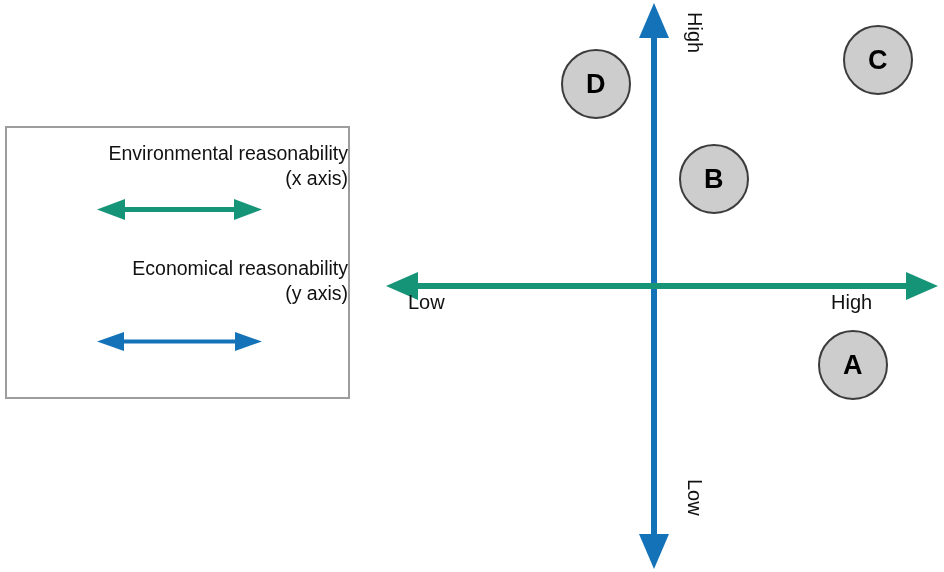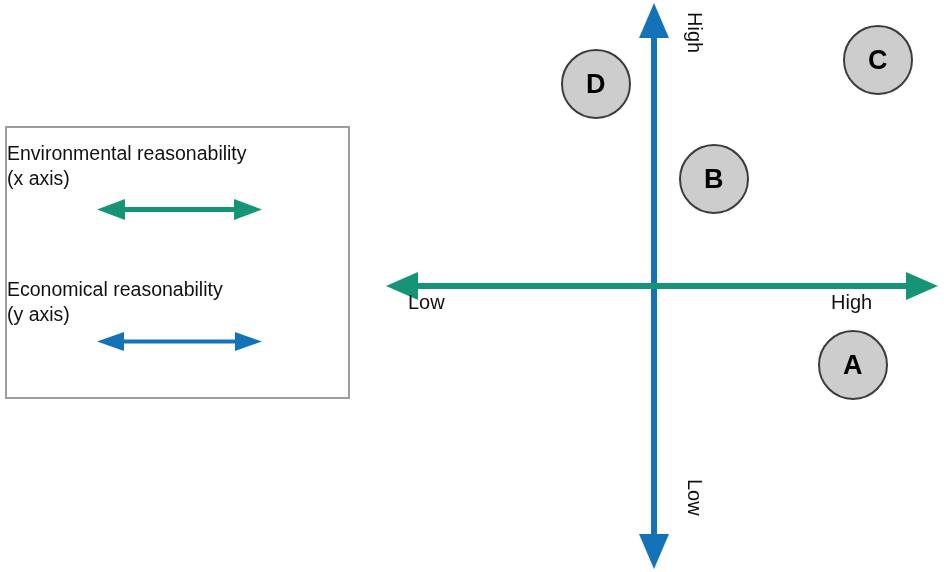--- a/index.html
+++ b/index.html
@@ -33,28 +33,28 @@
     height: 273px;
     border: 2px solid #9d9d9d;
     box-sizing: border-box;
     background: #ffffff;
   }
 
   .legend-text {
     position: absolute;
     left: 0;
     width: 100%;
-    text-align: left;
+    text-align: right;
     font-size: 19.5px;
     line-height: 25px;
     color: #111111;
     white-space: pre-line;
   }
   .legend-text.env  { top: 13px; }
-  .legend-text.econ { top: 149px; }
+  .legend-text.econ { top: 128px; }
 
   .legend-arrow-slot {
     position: absolute;
     left: 0;
     width: 100%;
     height: 28px;
   }
   .legend-arrow-slot.env  { top: 68px; }
   .legend-arrow-slot.econ { top: 200px; }
 

